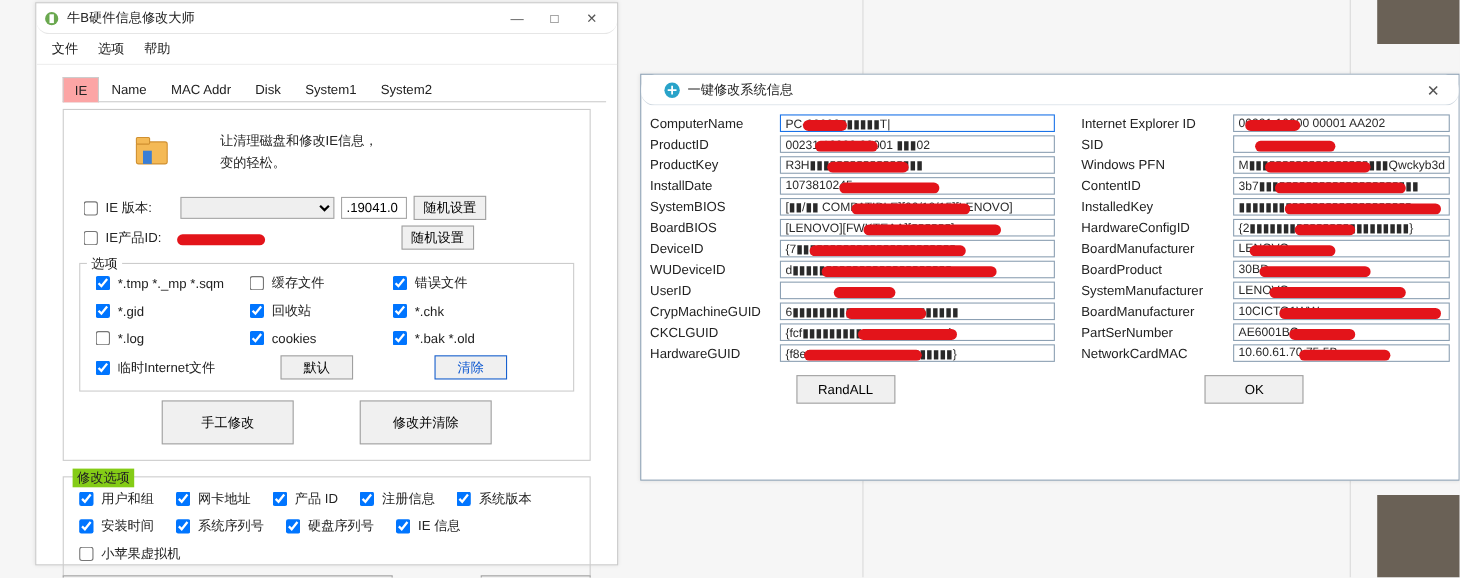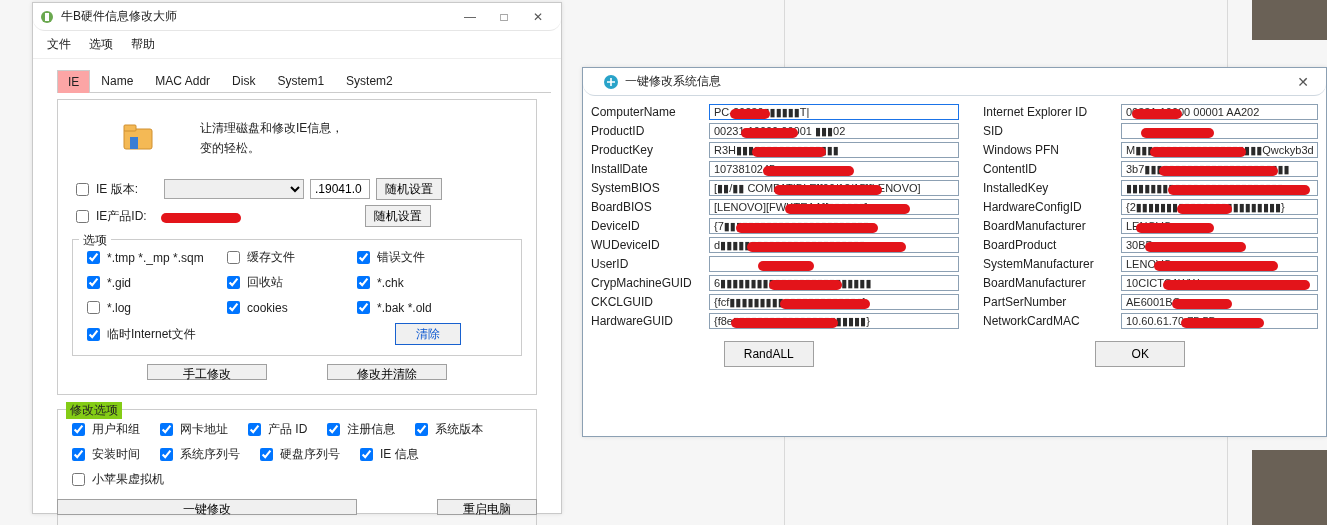--- a/index.html
+++ b/index.html
@@ -81,21 +81,21 @@
   .cbx { display:inline-flex; align-items:center; gap:4px; }
   .cbx input[type=checkbox] { width:13px; height:13px; }
   .txtbox {
     border:1px solid #a6a6a6; height:20px;
     padding:0 4px; font-size:12px;
   }
   .btn {
     height:22px; min-width:66px; background:#f0f0f0;
     border:1px solid #a0a0a0; font-size:12px; cursor:pointer;
   }
-  .btn.lg { height:16px; min-width:120px; }
+  .btn.lg { height:40px; min-width:120px; }
   .fieldset {
     border:1px solid #ccc; padding:8px 10px 10px 10px;
     margin:12px 0 8px 0;
     position:relative;
   }
   .fieldset .legend {
     position:absolute; top:-8px; left:6px;
     background:#fff; padding:0 4px;
   }
   .col3 { display:grid; grid-template-columns: 140px 130px 150px; row-gap:6px; }
@@ -255,20 +255,21 @@
           </label>
         <label class="cbx">
             <input type="checkbox" checked="" style="">
             <span>*.bak *.old</span>
           </label>
 
         <label class="cbx" style="grid-column:1/2;">
             <input type="checkbox" checked="" style="">
             <span>临时Internet文件</span>
           </label>
+        <span style="grid-column:2/3; text-align:center;"><button class="btn">默认</button></span>
         <span style="grid-column:3/4; text-align:center;"><button class="btn" style="color:#0b57d0;border-color:#1861cf">清除</button></span>
       </div>
     </div>
 
     <div class="btnrow">
       <button class="btn lg">手工修改</button>
       <button class="btn lg">修改并清除</button>
     </div>
   </div>
 

